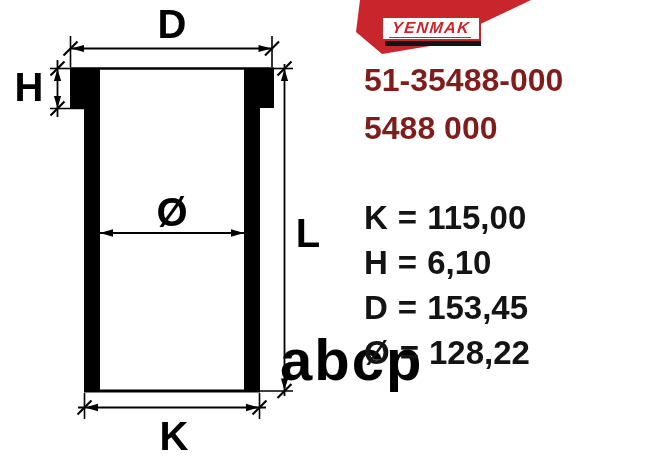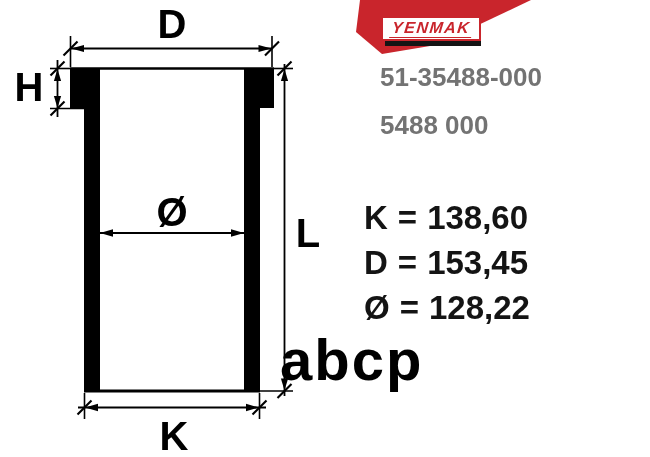--- a/index.html
+++ b/index.html
@@ -28,22 +28,22 @@
     transform:skewX(-6deg); border-bottom:1.5px solid #c9252c;
     padding:0 2px 1px 2px; white-space:nowrap;
   }
   .logo-bar {
     position:absolute; left:385px; top:41px; width:96px; height:5px;
     background:#141414; z-index:3;
   }
 
   
   .part-number {
-    position:absolute; left:380px; color:#737373;
-    font-size:26px; font-weight:bold; line-height:1; z-index:4;
+    position:absolute; left:364px; color:#7f1d1d;
+    font-size:32px; font-weight:bold; line-height:1; z-index:4;
     white-space:nowrap; letter-spacing:0;
   }
   .pn-primary { top:64px; }
   .pn-secondary { top:112px;text-align:right; }
 
   .spec-list {
     position:absolute; left:364px; top:195px; z-index:4;
     color:#141414; font-size:33px; font-weight:bold;
   }
   .spec-row { height:45px; line-height:45px; white-space:nowrap; }
@@ -133,21 +133,24 @@
   </div>
   <div class="logo-bar"></div>
 
   <div class="part-number pn-primary">51-35488-000</div>
   <div class="part-number pn-secondary">5488 000</div>
 
   <div class="watermark">abcp</div>
 
   <div class="spec-list">
     <div class="spec-row">
-      <span>K</span><span class="spec-eq">=</span><span>138,60</span>
+      <span>K</span><span class="spec-eq">=</span><span>115,00</span>
+    </div>
+    <div class="spec-row">
+      <span>H</span><span class="spec-eq">=</span><span>6,10</span>
     </div>
     <div class="spec-row">
       <span>D</span><span class="spec-eq">=</span><span>153,45</span>
     </div>
     <div class="spec-row">
       <span>Ø</span><span class="spec-eq">=</span><span>128,22</span>
     </div>
   </div>
 
 </div>

